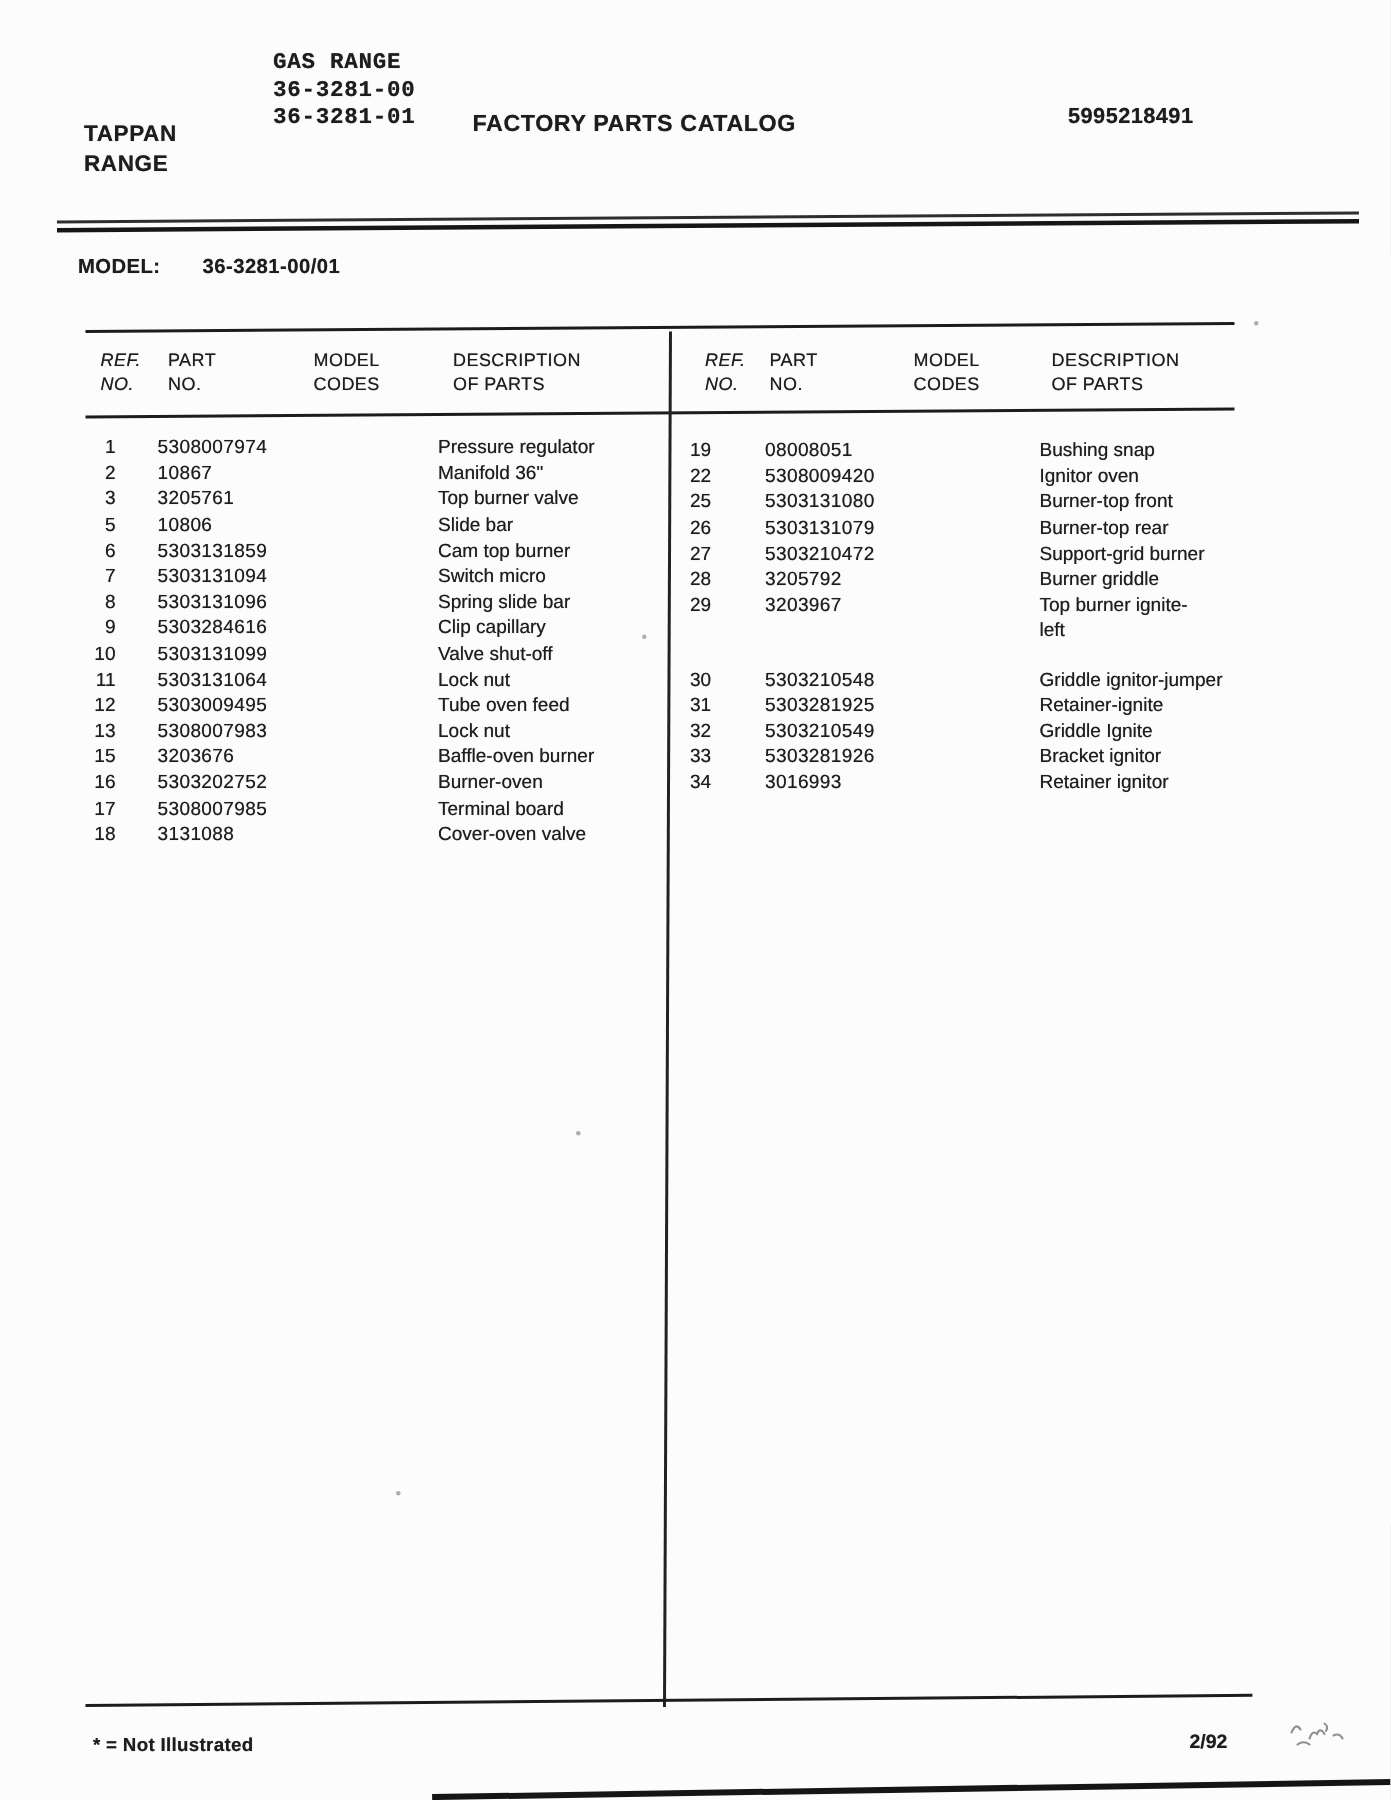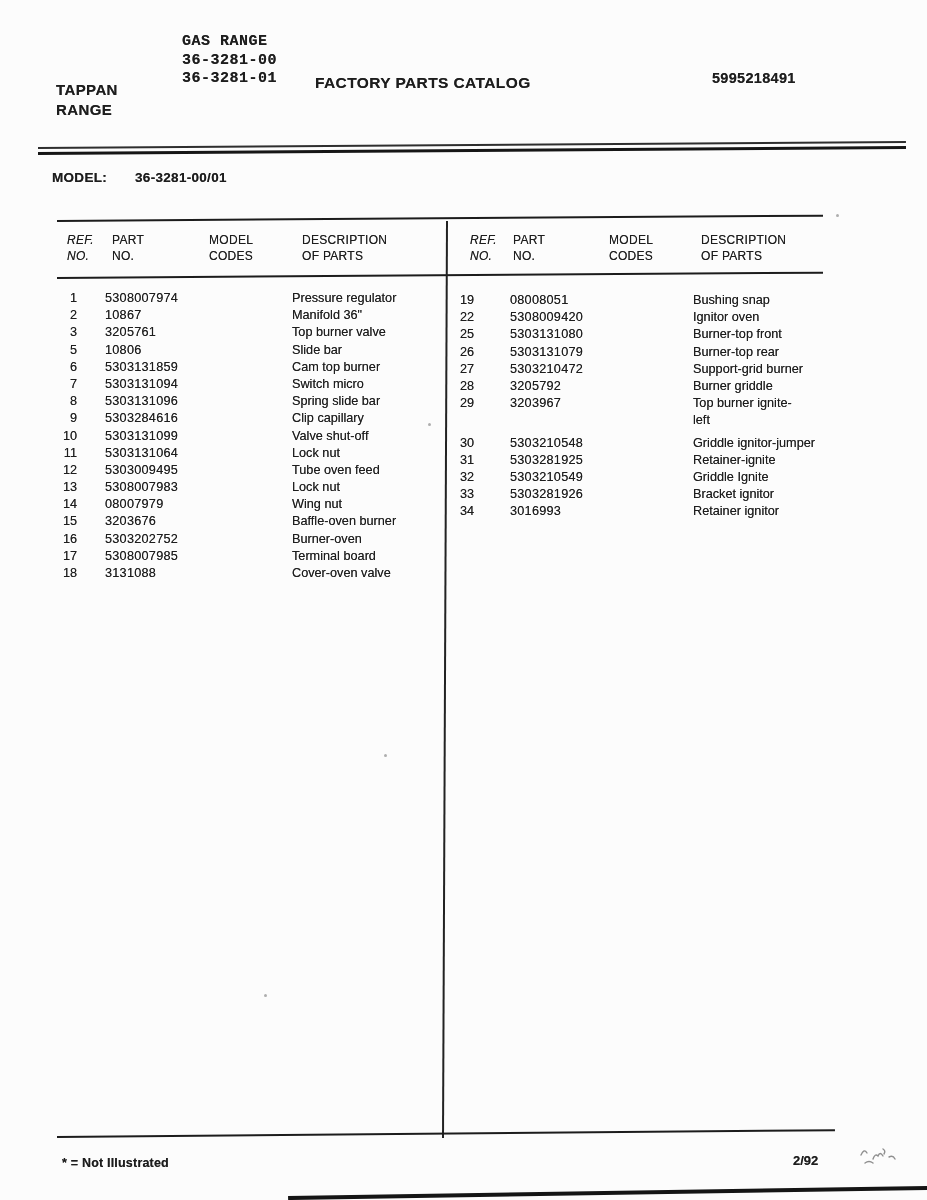--- a/index.html
+++ b/index.html
@@ -42,21 +42,21 @@
   .hdr .hc{position:absolute;top:0;white-space:pre-line;}
   .hdr .h-ref{left:0;font-style:italic;}
   .hdr.lt .h-part{left:45px;} .hdr.lt .h-codes{left:142px;} .hdr.lt .h-desc{left:235px;}
   .hdr.rt .h-part{left:43px;} .hdr.rt .h-codes{left:139px;} .hdr.rt .h-desc{left:231px;}
   
   .rows{position:absolute;font-size:12.7px;}
   .rows.lt{left:57px;top:290px;width:398px;}
   .rows.rt{left:460px;top:292px;width:440px;}
   .prow{position:relative;height:17.2px;line-height:17.2px;}
   .prow.two-line{height:34.4px;}
-  .prow.gap-before{margin-top:5px;}
+  .prow.gap-before{margin-top:15px;}
   .c-ref{position:absolute;left:0;width:20px;text-align:right;}
   .rows.rt .c-ref{text-align:left;width:22px;}
   .c-part{position:absolute;letter-spacing:.25px;}
   .rows.lt .c-part{left:48px;} .rows.rt .c-part{left:50px;}
   .c-codes{position:absolute;}
   .rows.lt .c-codes{left:150px;} .rows.rt .c-codes{left:147px;}
   .c-desc{position:absolute;white-space:pre-line;}
   .rows.lt .c-desc{left:235px;} .rows.rt .c-desc{left:233px;}
   
   .foot-note{position:absolute;left:62px;top:1156px;font-size:12.5px;
@@ -197,26 +197,20 @@
       <span class="c-desc">Tube oven feed</span>
     </div>
 
     <div class="prow">
       <span class="c-ref">13</span>
       <span class="c-part">5308007983</span>
       <span class="c-codes"></span>
       <span class="c-desc">Lock nut</span>
     </div>
 
-    <div class="prow">
-      <span class="c-ref">14</span>
-      <span class="c-part">08007979</span>
-      <span class="c-codes"></span>
-      <span class="c-desc">Wing nut</span>
-    </div>
 
     <div class="prow">
       <span class="c-ref">15</span>
       <span class="c-part">3203676</span>
       <span class="c-codes"></span>
       <span class="c-desc">Baffle-oven burner</span>
     </div>
 
     <div class="prow">
       <span class="c-ref">16</span>

